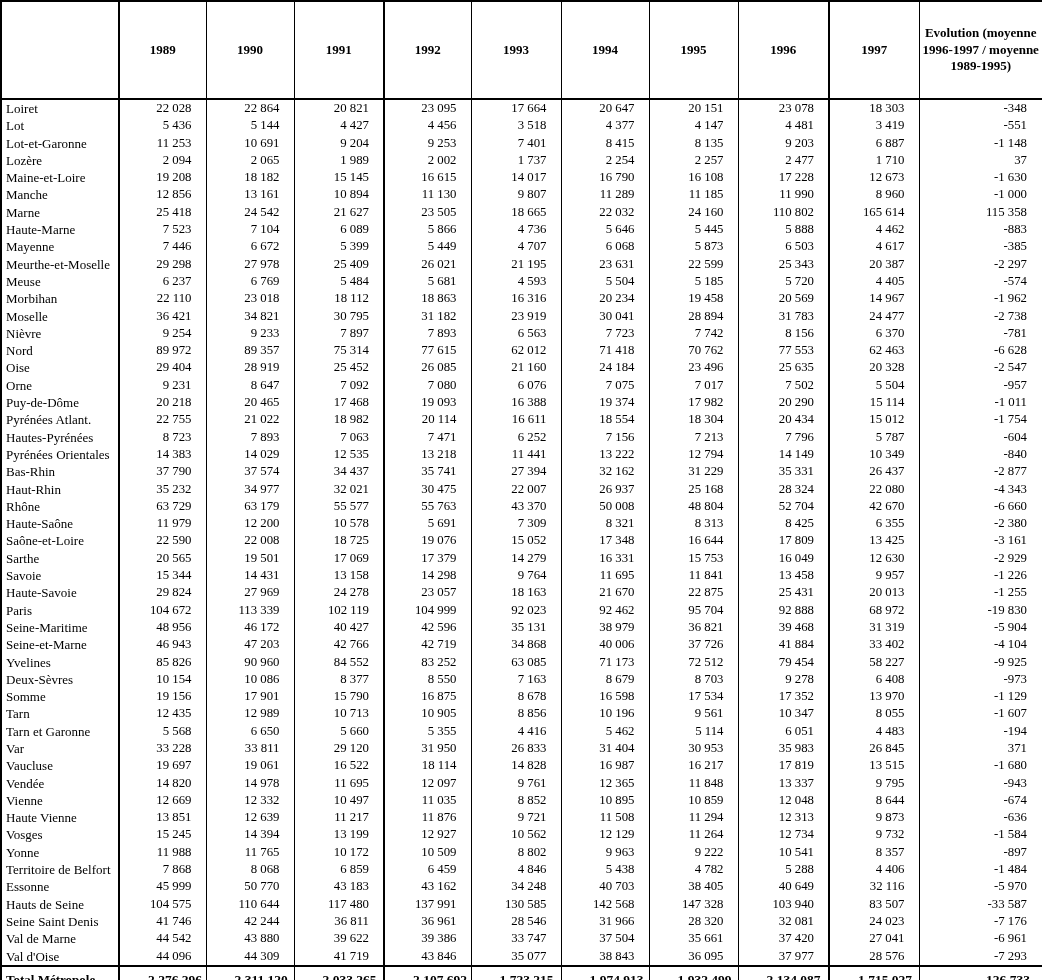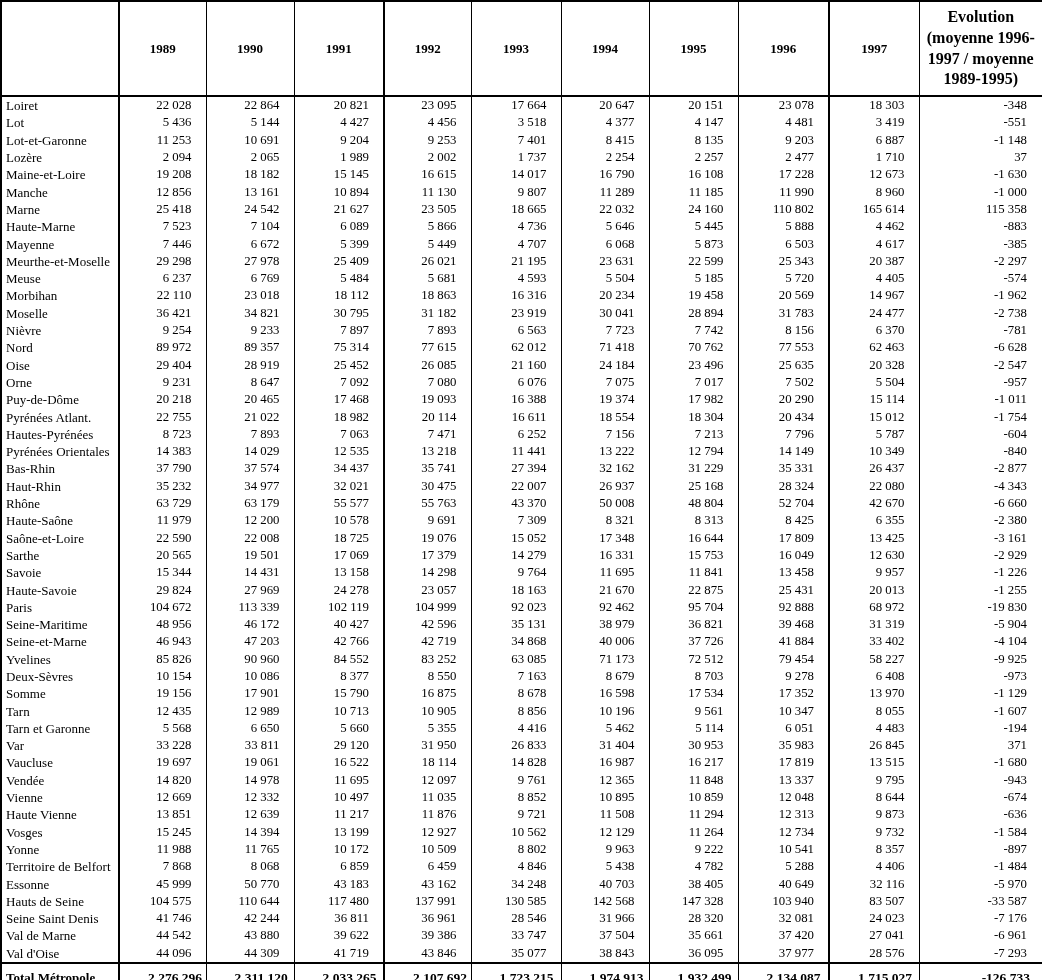--- a/index.html
+++ b/index.html
@@ -18,24 +18,24 @@
   
   thead th {
     height:64px;
     border-bottom:2px solid #000;
     font-weight:bold;
     font-size:13px;
     text-align:center;
     vertical-align:middle;
   }
   thead th.evo-head {
-    font-size:16px;
+    font-size:13px;
     line-height:1.3;
     white-space:normal;
-    padding:5px 3px;
+    padding:16px 3px;
   }
 
   
   .c-lbl { border-right:2px solid #000;margin-left:16px; }
   .c0,.c1,.c3,.c4,.c5,.c6,.c8 { border-right:1px solid #000; }
   .c2,.c7 { border-right:2px solid #000; }
   .c9 { border-right:none; }
 
   
   tbody td { height:17.3px; font-size:12.8px; line-height:17.3px; vertical-align:middle; }
@@ -399,21 +399,21 @@
           <td class="num c6">48 804</td>
           <td class="num c7">52 704</td>
           <td class="num c8">42 670</td>
           <td class="evo c9">-6 660</td>
         </tr>
         <tr>
           <td class="lbl c-lbl">Haute-Saône</td>
           <td class="num c0">11 979</td>
           <td class="num c1">12 200</td>
           <td class="num c2">10 578</td>
-          <td class="num c3">9 691</td>
+          <td class="num c3">5 691</td>
           <td class="num c4">7 309</td>
           <td class="num c5">8 321</td>
           <td class="num c6">8 313</td>
           <td class="num c7">8 425</td>
           <td class="num c8">6 355</td>
           <td class="evo c9">-2 380</td>
         </tr>
         <tr>
           <td class="lbl c-lbl">Saône-et-Loire</td>
           <td class="num c0">22 590</td>

